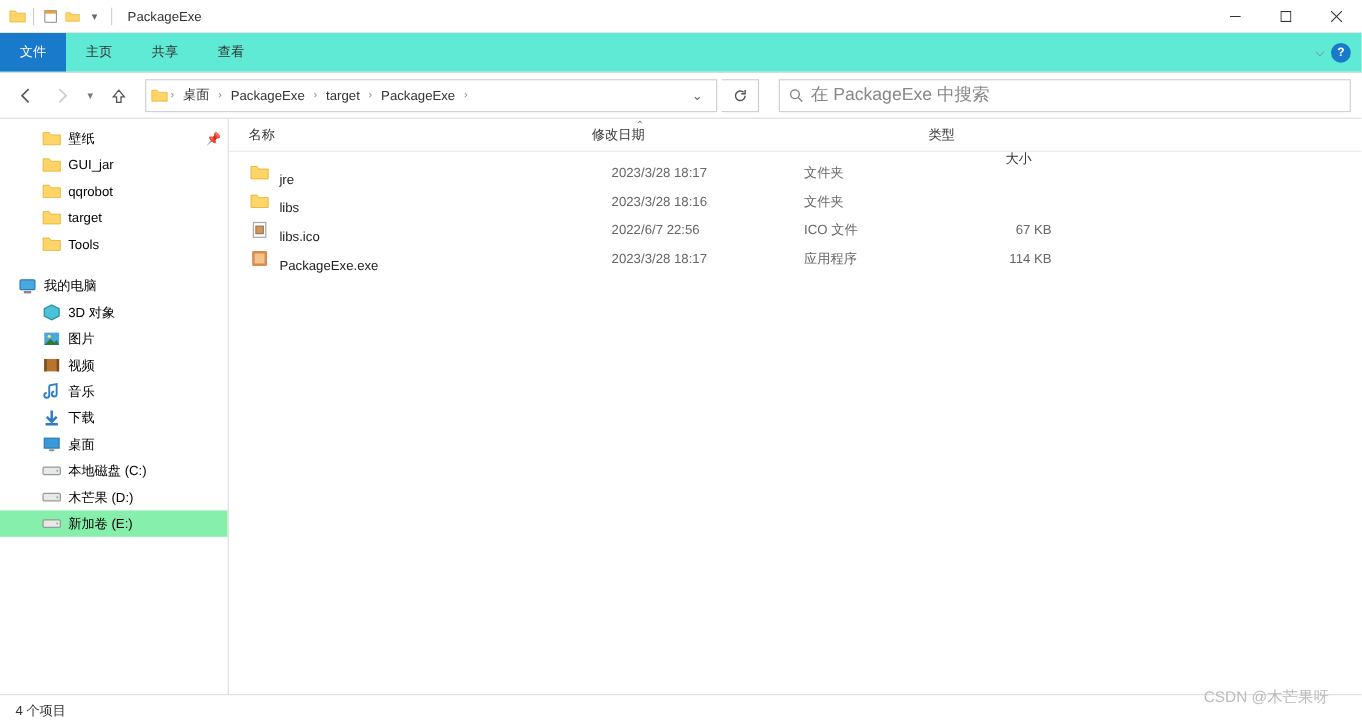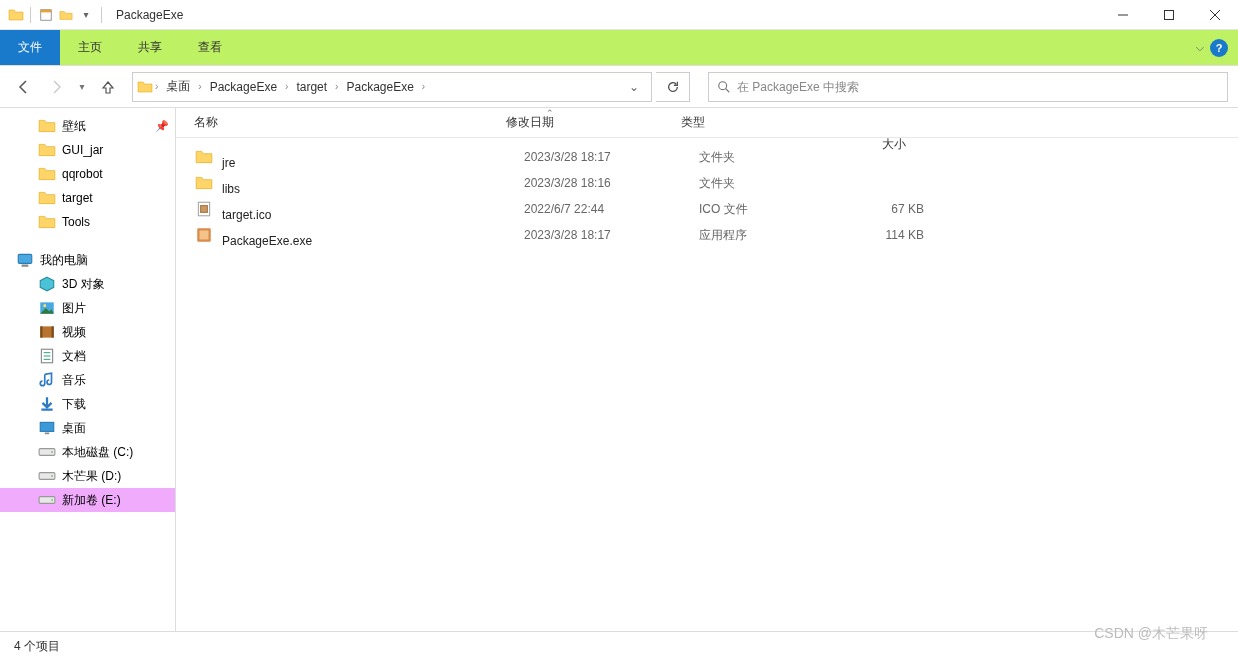--- a/index.html
+++ b/index.html
@@ -9,58 +9,58 @@
     .titlebar { height: 30px; display: flex; align-items: center; background: #fff; border-bottom: 1px solid #e5e5e5; }
     .titlebar-left { display: flex; align-items: center; gap: 2px; padding-left: 8px; }
     .folder-mini { width: 16px; height: 16px; }
     .qat-sep { width: 1px; height: 16px; background: #ccc; margin: 0 4px; }
     .qat-icon { width: 18px; height: 18px; display: flex; align-items: center; justify-content: center; cursor: pointer; }
     .titlebar-title { margin-left: 8px; color: #333; }
     .titlebar-right { margin-left: auto; display: flex; }
     .win-btn { width: 46px; height: 30px; display: flex; align-items: center; justify-content: center; cursor: pointer; }
     
     
-    .ribbon { height: 36px; display: flex; align-items: stretch; background: #bef264; border-bottom: 1px solid #ddd; position: relative; }
+    .ribbon { height: 36px; display: flex; align-items: stretch; background: #5eead4; border-bottom: 1px solid #ddd; position: relative; }
     .ribbon-tab { padding: 0 18px; display: flex; align-items: center; cursor: pointer; color: #333; }
     .ribbon-tab.file { background: #1979ca; color: #fff; }
     .ribbon-right { margin-left: auto; display: flex; align-items: center; padding-right: 10px; gap: 6px; }
     .help-icon { width: 18px; height: 18px; border-radius: 50%; background: #1979ca; color: #fff; display: flex; align-items: center; justify-content: center; font-size: 11px; cursor: pointer; font-weight: bold; }
     
     
     .navbar { height: 42px; display: flex; align-items: center; padding: 6px 10px; gap: 4px; border-bottom: 1px solid #ddd; }
     .nav-btn { width: 28px; height: 28px; display: flex; align-items: center; justify-content: center; cursor: pointer; color: #666; }
     .nav-btn.disabled { color: #ccc; }
     .addressbar { flex: 0 0 520px; height: 30px; border: 1px solid #ccc; display: flex; align-items: center; padding: 0 4px; margin-left: 6px; }
     .addr-seg { padding: 0 6px; cursor: pointer; color: #333; display: flex; align-items: center; height: 100%; }
     .addr-chev { color: #888; font-size: 10px; padding: 0 2px; cursor: pointer; }
     .addr-dd { margin-left: auto; padding: 0 8px; color: #666; cursor: pointer; }
     .refresh-btn { width: 34px; height: 30px; border: 1px solid #ccc; border-left: none; display: flex; align-items: center; justify-content: center; cursor: pointer; color: #555; }
     .searchbox { flex: 1; height: 30px; border: 1px solid #ccc; display: flex; align-items: center; padding: 0 8px; margin-left: 14px; }
-    .searchbox input { border: none; outline: none; flex: 1; background: transparent; color: #15803d; font-size: 12px; margin-left: 6px; }
+    .searchbox input { border: none; outline: none; flex: 1; background: transparent; color: #15803d; font-size: 16px; margin-left: 6px; }
     .searchbox input::placeholder { color: #888; }
     .search-ico { color: #777; }
     
     
     .main { flex: 1; display: flex; overflow: hidden; }
     
     
-    .sidebar { width: 176px; border-right: 1px solid #ddd; padding-top: 6px; overflow-y: auto; }
+    .sidebar { width: 208px; border-right: 1px solid #ddd; padding-top: 6px; overflow-y: auto; }
     .nav-item { display: flex; align-items: center; padding: 3px 6px 3px 32px; cursor: pointer; gap: 6px; height: 24px; }
     .nav-item.level1 { padding-left: 38px; }
-    .nav-item.selected { background: #f0abfc; }
+    .nav-item.selected { background: #86efac; }
     .nav-sep { height: 14px; }
     .nav-icon { width: 18px; height: 18px; display: flex; align-items: center; justify-content: center; }
     .pin-ico { margin-left: auto; font-size: 11px; color: #777; }
     
     
     .content { flex: 1; display: flex; flex-direction: column; }
     .col-headers { display: flex; height: 30px; align-items: center; border-bottom: 1px solid #e8e8e8; color: #333; }
     .col-name { flex: 0 0 330px; padding-left: 18px; display: flex; align-items: center; gap: 6px; }
     .col-date { flex: 0 0 175px; }
-    .col-type { flex: 0 0 155px; }
+    .col-type { flex: 0 0 155px; text-align: right; }
     .col-size { flex: 0 0 90px; text-align: right; padding-right: 20px; margin-top: 43px; }
     .sort-chev { font-size: 9px; color: #777; position: absolute; left: 370px; top: 0; }
     .col-headers-wrap{ position:relative;}
     .rows { flex: 1; padding-top: 6px; }
     .row { display: flex; align-items: center; height: 26px; cursor: pointer; }
     .row-icon { width: 20px; height: 20px; display:flex;align-items:center;justify-content:center; margin-left: 18px; margin-right: 8px; }
     .row-name { flex: 0 0 302px; color: #222; margin-top: 12px; }
     .row-date { flex: 0 0 175px; color: #666; }
     .row-type { flex: 0 0 155px; color: #666; }
     .row-size { flex: 0 0 90px; text-align: right; padding-right: 20px; color: #666; }
@@ -252,31 +252,20 @@
       </div>
       <div class="nav-item level1">
         <span class="nav-icon">
           <svg width="18" height="18" viewBox="0 0 16 16">
             <rect x="2" y="3" width="12" height="10" fill="#b8732e"></rect>
             <rect x="2" y="3" width="2" height="10" fill="#7a4c1e"></rect>
             <rect x="12" y="3" width="2" height="10" fill="#7a4c1e"></rect>
           </svg>
         </span>
         <span>视频</span>
-      </div>
-      <div class="nav-item level1">
-        <span class="nav-icon">
-          <svg width="18" height="18" viewBox="0 0 16 16">
-            <rect x="3" y="2" width="10" height="12" fill="#fff" stroke="#888"></rect>
-            <line x1="5" y1="5" x2="11" y2="5" stroke="#4a8"></line>
-            <line x1="5" y1="8" x2="11" y2="8" stroke="#4a8"></line>
-            <line x1="5" y1="11" x2="11" y2="11" stroke="#4a8"></line>
-          </svg>
-        </span>
-        <span>文档</span>
       </div>
       <div class="nav-item level1">
         <span class="nav-icon">
           <svg width="18" height="18" viewBox="0 0 16 16">
             <path d="M6 3 V11 A2 2 0 1 1 4 9" fill="none" stroke="#2e7ac4" stroke-width="1.5"></path>
             <path d="M6 3 L12 2 V10 A2 2 0 1 1 10 8" fill="none" stroke="#2e7ac4" stroke-width="1.5"></path>
           </svg>
         </span>
         <span>音乐</span>
       </div>
@@ -361,22 +350,22 @@
     <span class="row-type">文件夹</span>
     <span class="row-size"></span>
         </div>
         <div class="row">
           <span class="row-icon">
             <svg width="18" height="18" viewBox="0 0 16 16">
               <rect x="3" y="2" width="10" height="12" fill="#fff" stroke="#aaa"></rect>
               <rect x="5" y="5" width="6" height="6" fill="#c96" stroke="#a74"></rect>
             </svg>
           </span>
-    <span class="row-name">target.ico</span>
-    <span class="row-date">2022/6/7 22:44</span>
+    <span class="row-name">libs.ico</span>
+    <span class="row-date">2022/6/7 22:56</span>
     <span class="row-type">ICO 文件</span>
     <span class="row-size">67 KB</span>
         </div>
         <div class="row">
           <span class="row-icon">
             <svg width="18" height="18" viewBox="0 0 16 16">
               <rect x="2" y="2" width="12" height="12" rx="1" fill="#d98b4a"></rect>
               <rect x="4" y="4" width="8" height="8" fill="#f4c38a"></rect>
             </svg>
           </span>

